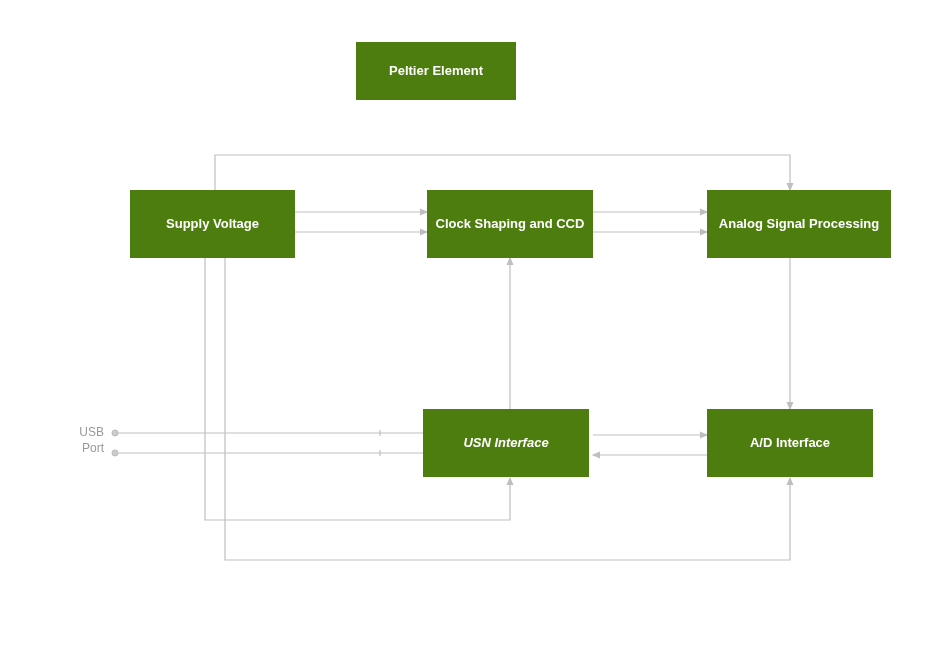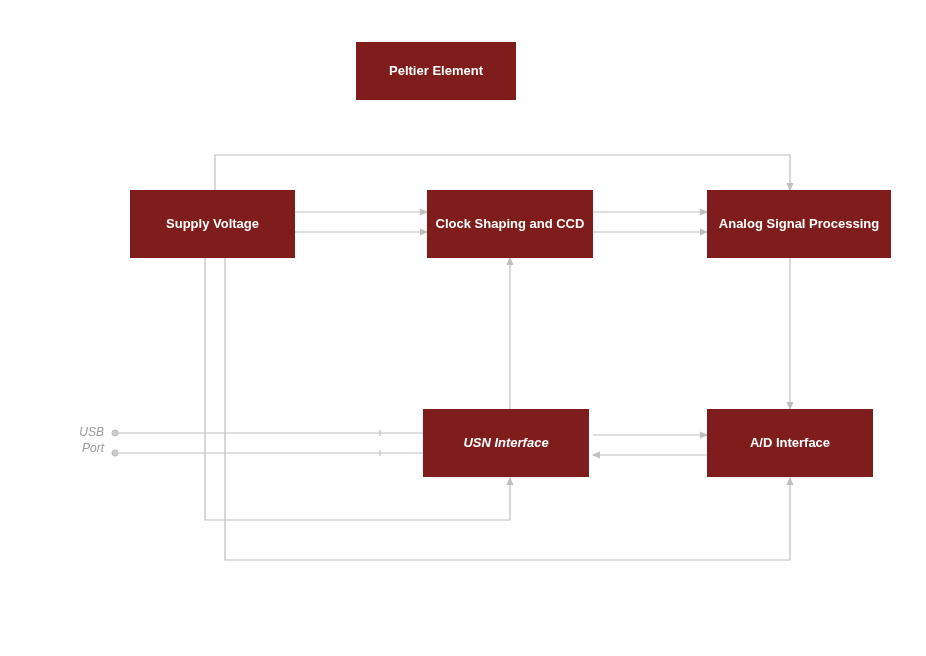--- a/index.html
+++ b/index.html
@@ -11,21 +11,21 @@
     font-family: Arial, Helvetica, sans-serif;
     position: relative;
   }
   .canvas {
     position: relative;
     width: 926px;
     height: 656px;
   }
   .block {
     position: absolute;
-    background: #7f1d1d;
+    background: #4d7c0f;
     color: #ffffff;
     font-size: 13px;
     font-weight: bold;
     display: flex;
     align-items: center;
     justify-content: center;
     text-align: center;
     box-sizing: border-box;
     padding: 4px 8px;
     line-height: 1.3;
@@ -114,18 +114,18 @@
   </div>
 
   <div class="block" style="left:423px; top:409px; width:166px; height:68px;font-style:italic;">
     <span>USN Interface</span>
   </div>
 
   <div class="block" style="left:707px; top:409px; width:166px; height:68px;">
     <span>A/D Interface</span>
   </div>
 
-  <div class="label" style="left:70px; top:425px; width:34px;font-style:italic;">
+  <div class="label" style="left:70px; top:425px; width:34px;">
     <span>USB</span><br>
     <span>Port</span>
   </div>
 
 </div>
 
 </body></html>

